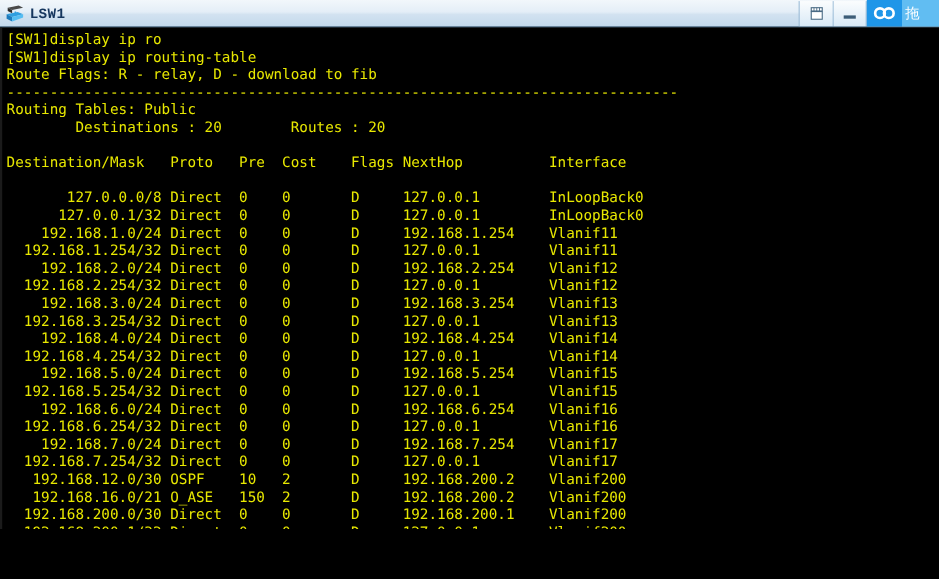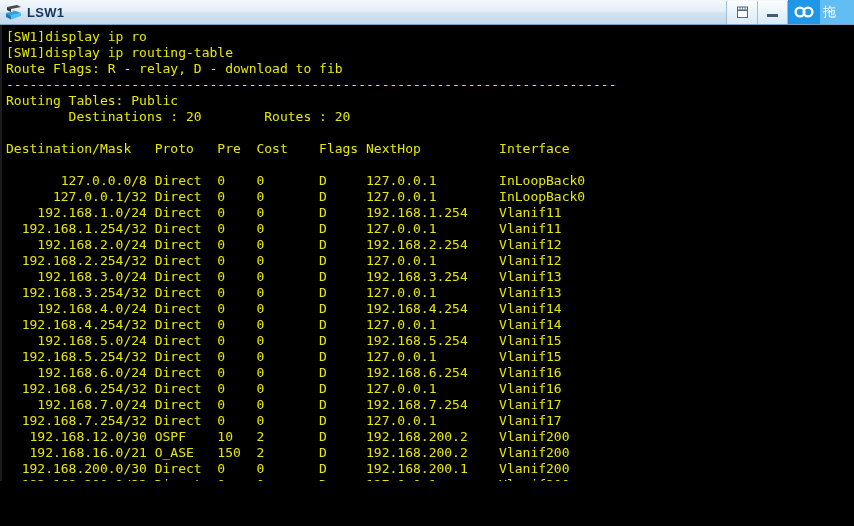--- a/index.html
+++ b/index.html
@@ -28,21 +28,21 @@
   }
   #app-icon {
     width: 20px;
     height: 20px;
     margin-left: 4px;
     margin-right: 3px;
     flex: 0 0 auto;
     display: block;
   }
   #window-title {
-    font-family: Liberation Sans, sans-serif;
+    font-family: Liberation Mono, monospace;
     font-size: 13px;
     font-weight: 700;
     color: #16365e;
     letter-spacing: .3px;
     white-space: nowrap;
   }
   #titlebar-spacer { flex: 1 1 auto; }
 
   .winbtn {
     flex: 0 0 auto;

